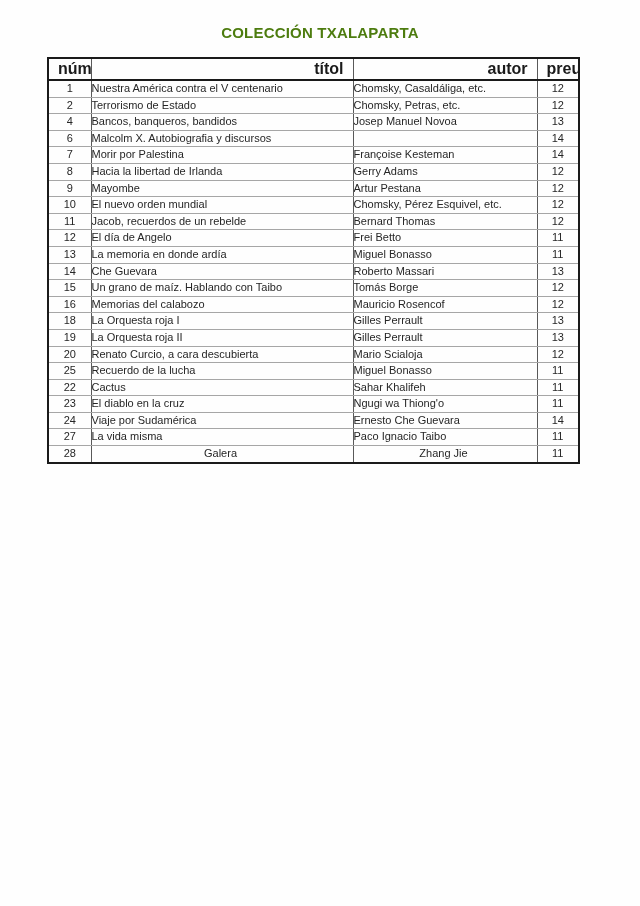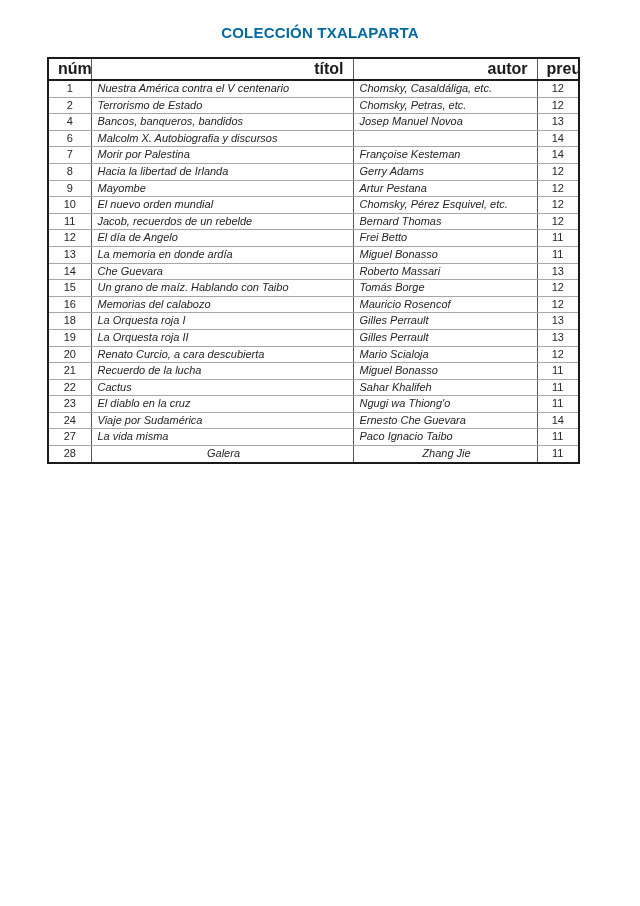--- a/index.html
+++ b/index.html
@@ -58,28 +58,28 @@
     line-height: 13.6px;
     padding: 1px 3px;
     border-left: 1px solid #595959;
     border-right: 1px solid #595959;
     border-bottom: 1px solid #a6a6a6;
     white-space: nowrap;
     overflow: hidden;
   }
   .book-table td.cell-num  { text-align: center; }
   .book-table td.cell-preu { text-align: center; }
-  .book-table td.cell-titol, .book-table td.cell-autor { text-align: left; padding-left: 6px; font-style: italic; }
+  .book-table td.cell-titol, .book-table td.cell-autor { text-align: left; padding-left: 0; }
   .book-table tr:last-child td { border-bottom: none; text-align: center; }
 </style>
 </head>
 <body>
 
 <div class="page">
-  <div class="doc-title" style="color: #0369a1;">COLECCIÓN TXALAPARTA</div>
+  <div class="doc-title" style="color: #4d7c0f;">COLECCIÓN TXALAPARTA</div>
 
   <table class="book-table">
     <colgroup>
       <col class="col-num">
       <col class="col-titol">
       <col class="col-autor">
       <col class="col-preu">
     </colgroup>
     <thead>
       <tr>
@@ -186,21 +186,21 @@
           <td class="cell-autor">Gilles Perrault</td>
           <td class="cell-preu">13</td>
         </tr>
         <tr>
           <td class="cell-num">20</td>
           <td class="cell-titol">Renato Curcio, a cara descubierta</td>
           <td class="cell-autor">Mario Scialoja</td>
           <td class="cell-preu">12</td>
         </tr>
         <tr>
-          <td class="cell-num">21</td>
+          <td class="cell-num">25</td>
           <td class="cell-titol">Recuerdo de la lucha</td>
           <td class="cell-autor">Miguel Bonasso</td>
           <td class="cell-preu">11</td>
         </tr>
         <tr>
           <td class="cell-num">22</td>
           <td class="cell-titol">Cactus</td>
           <td class="cell-autor">Sahar Khalifeh</td>
           <td class="cell-preu">11</td>
         </tr>

